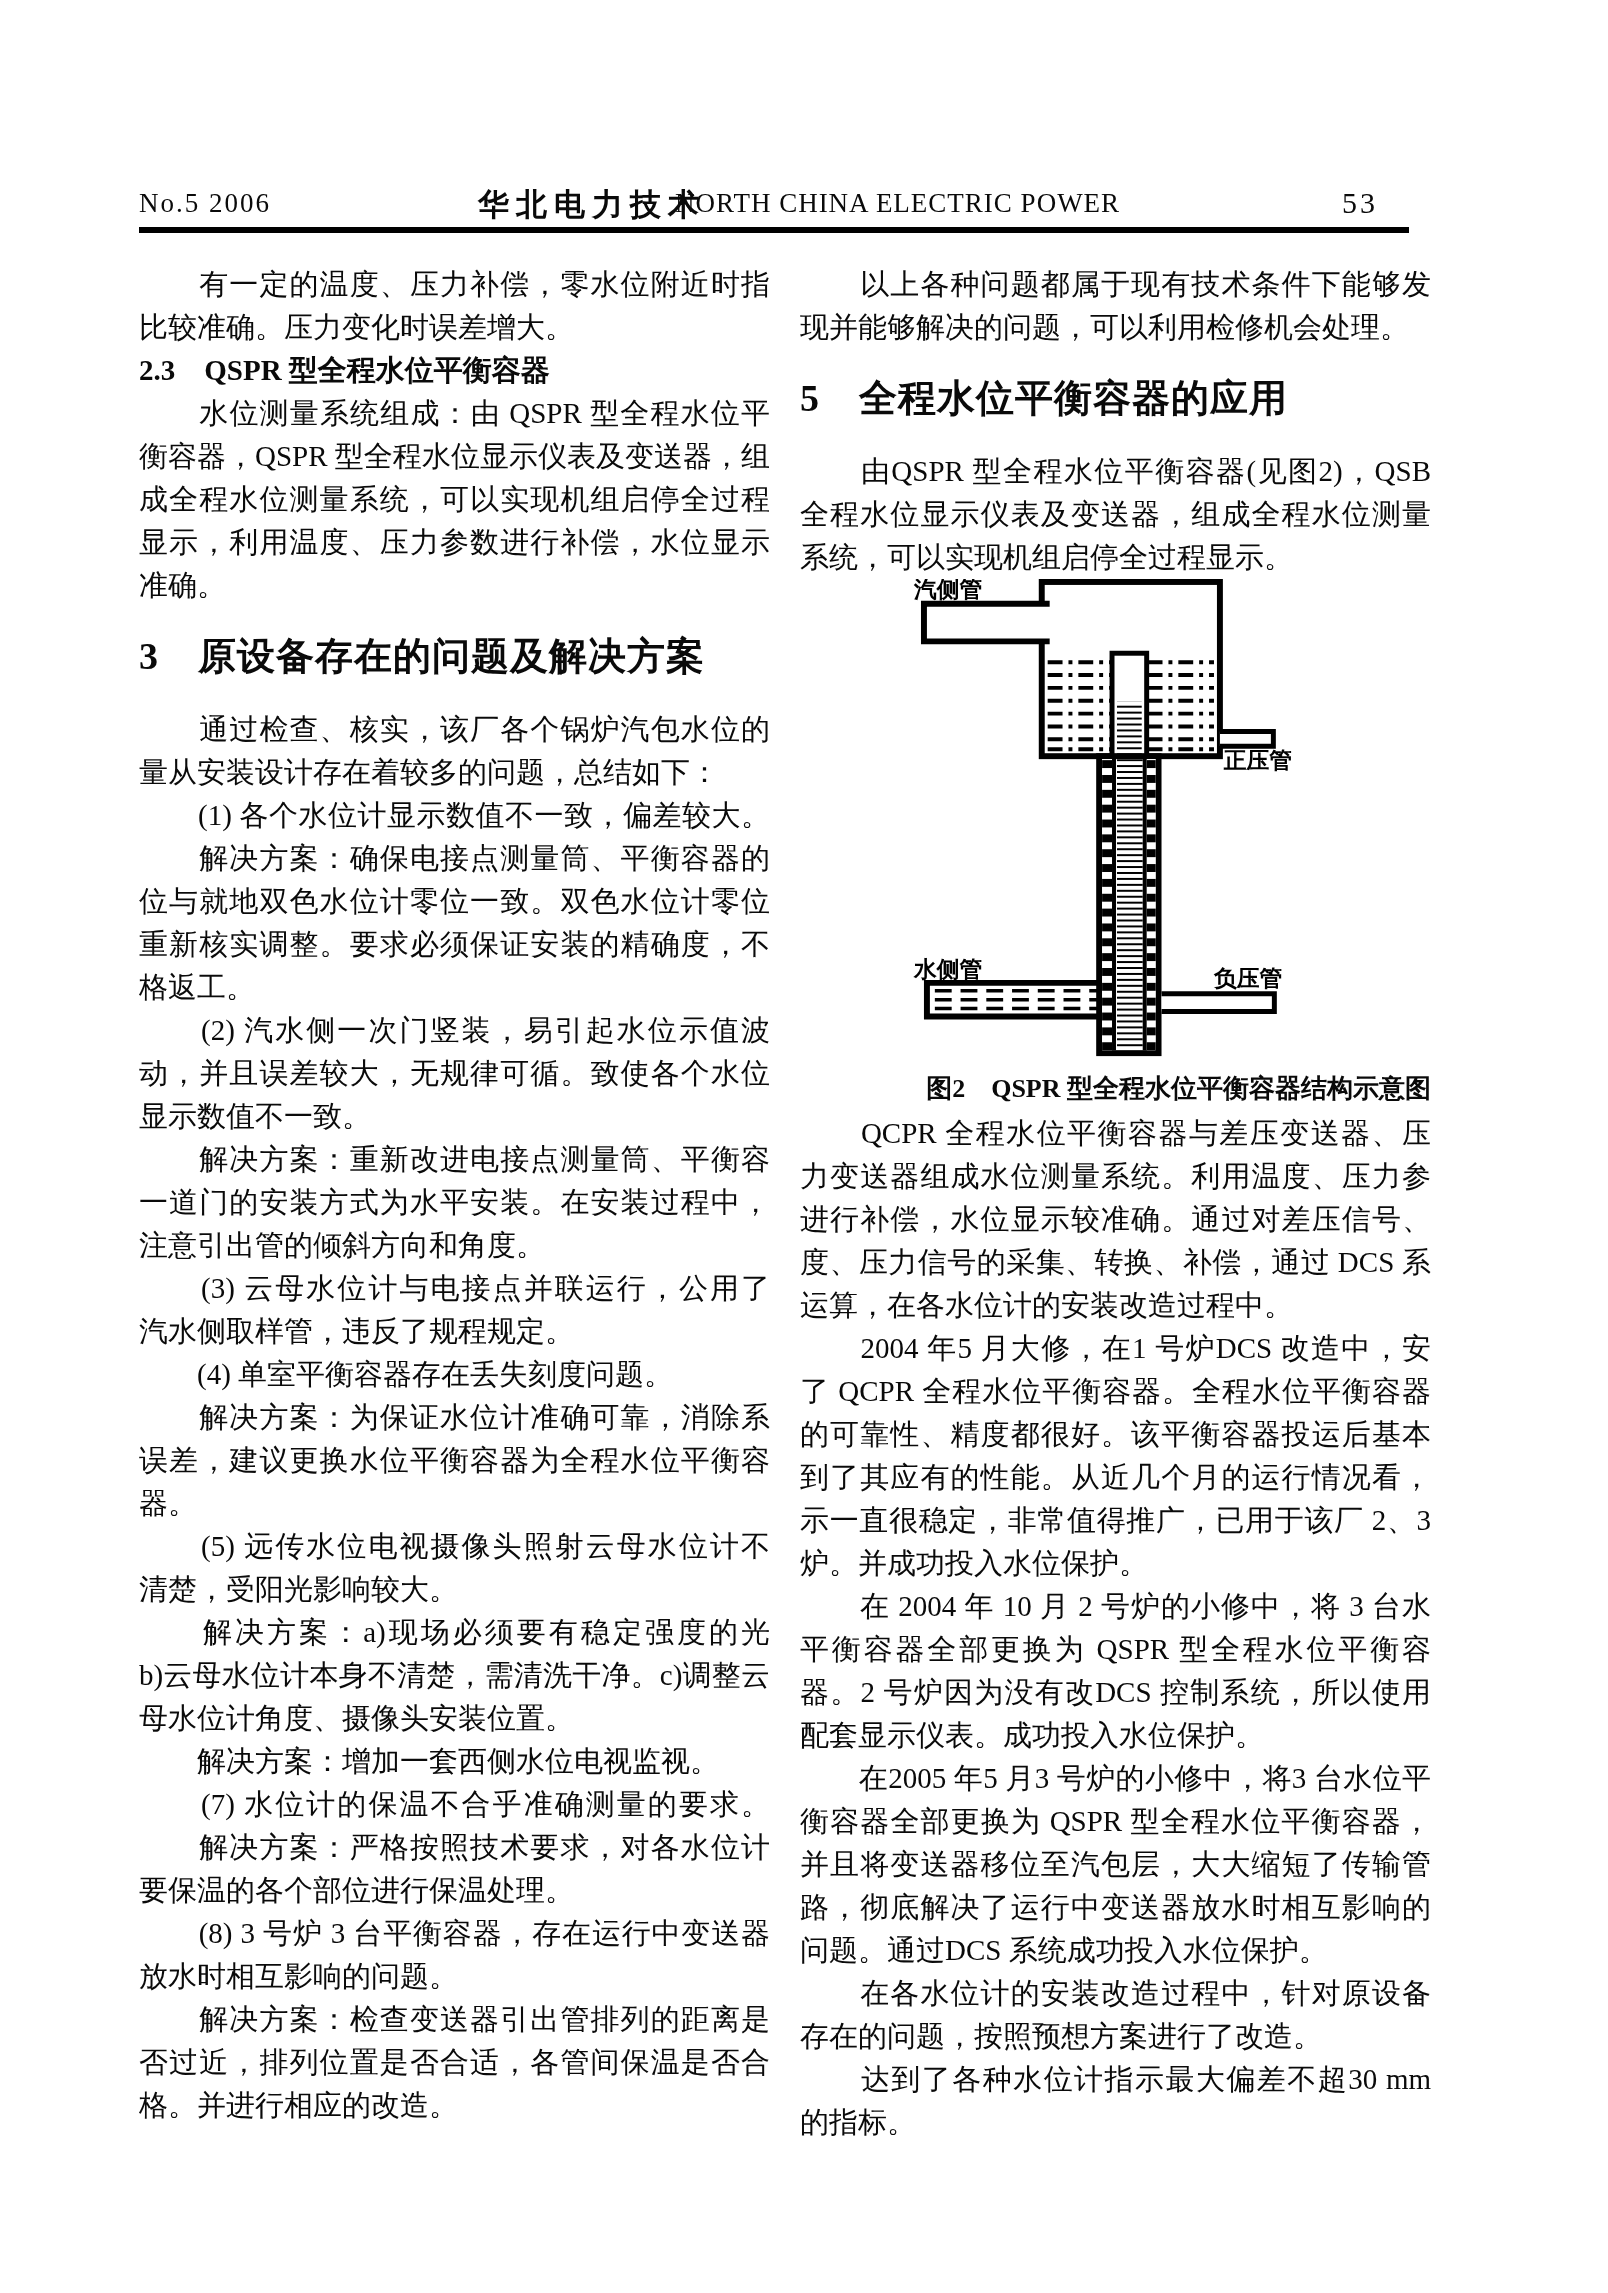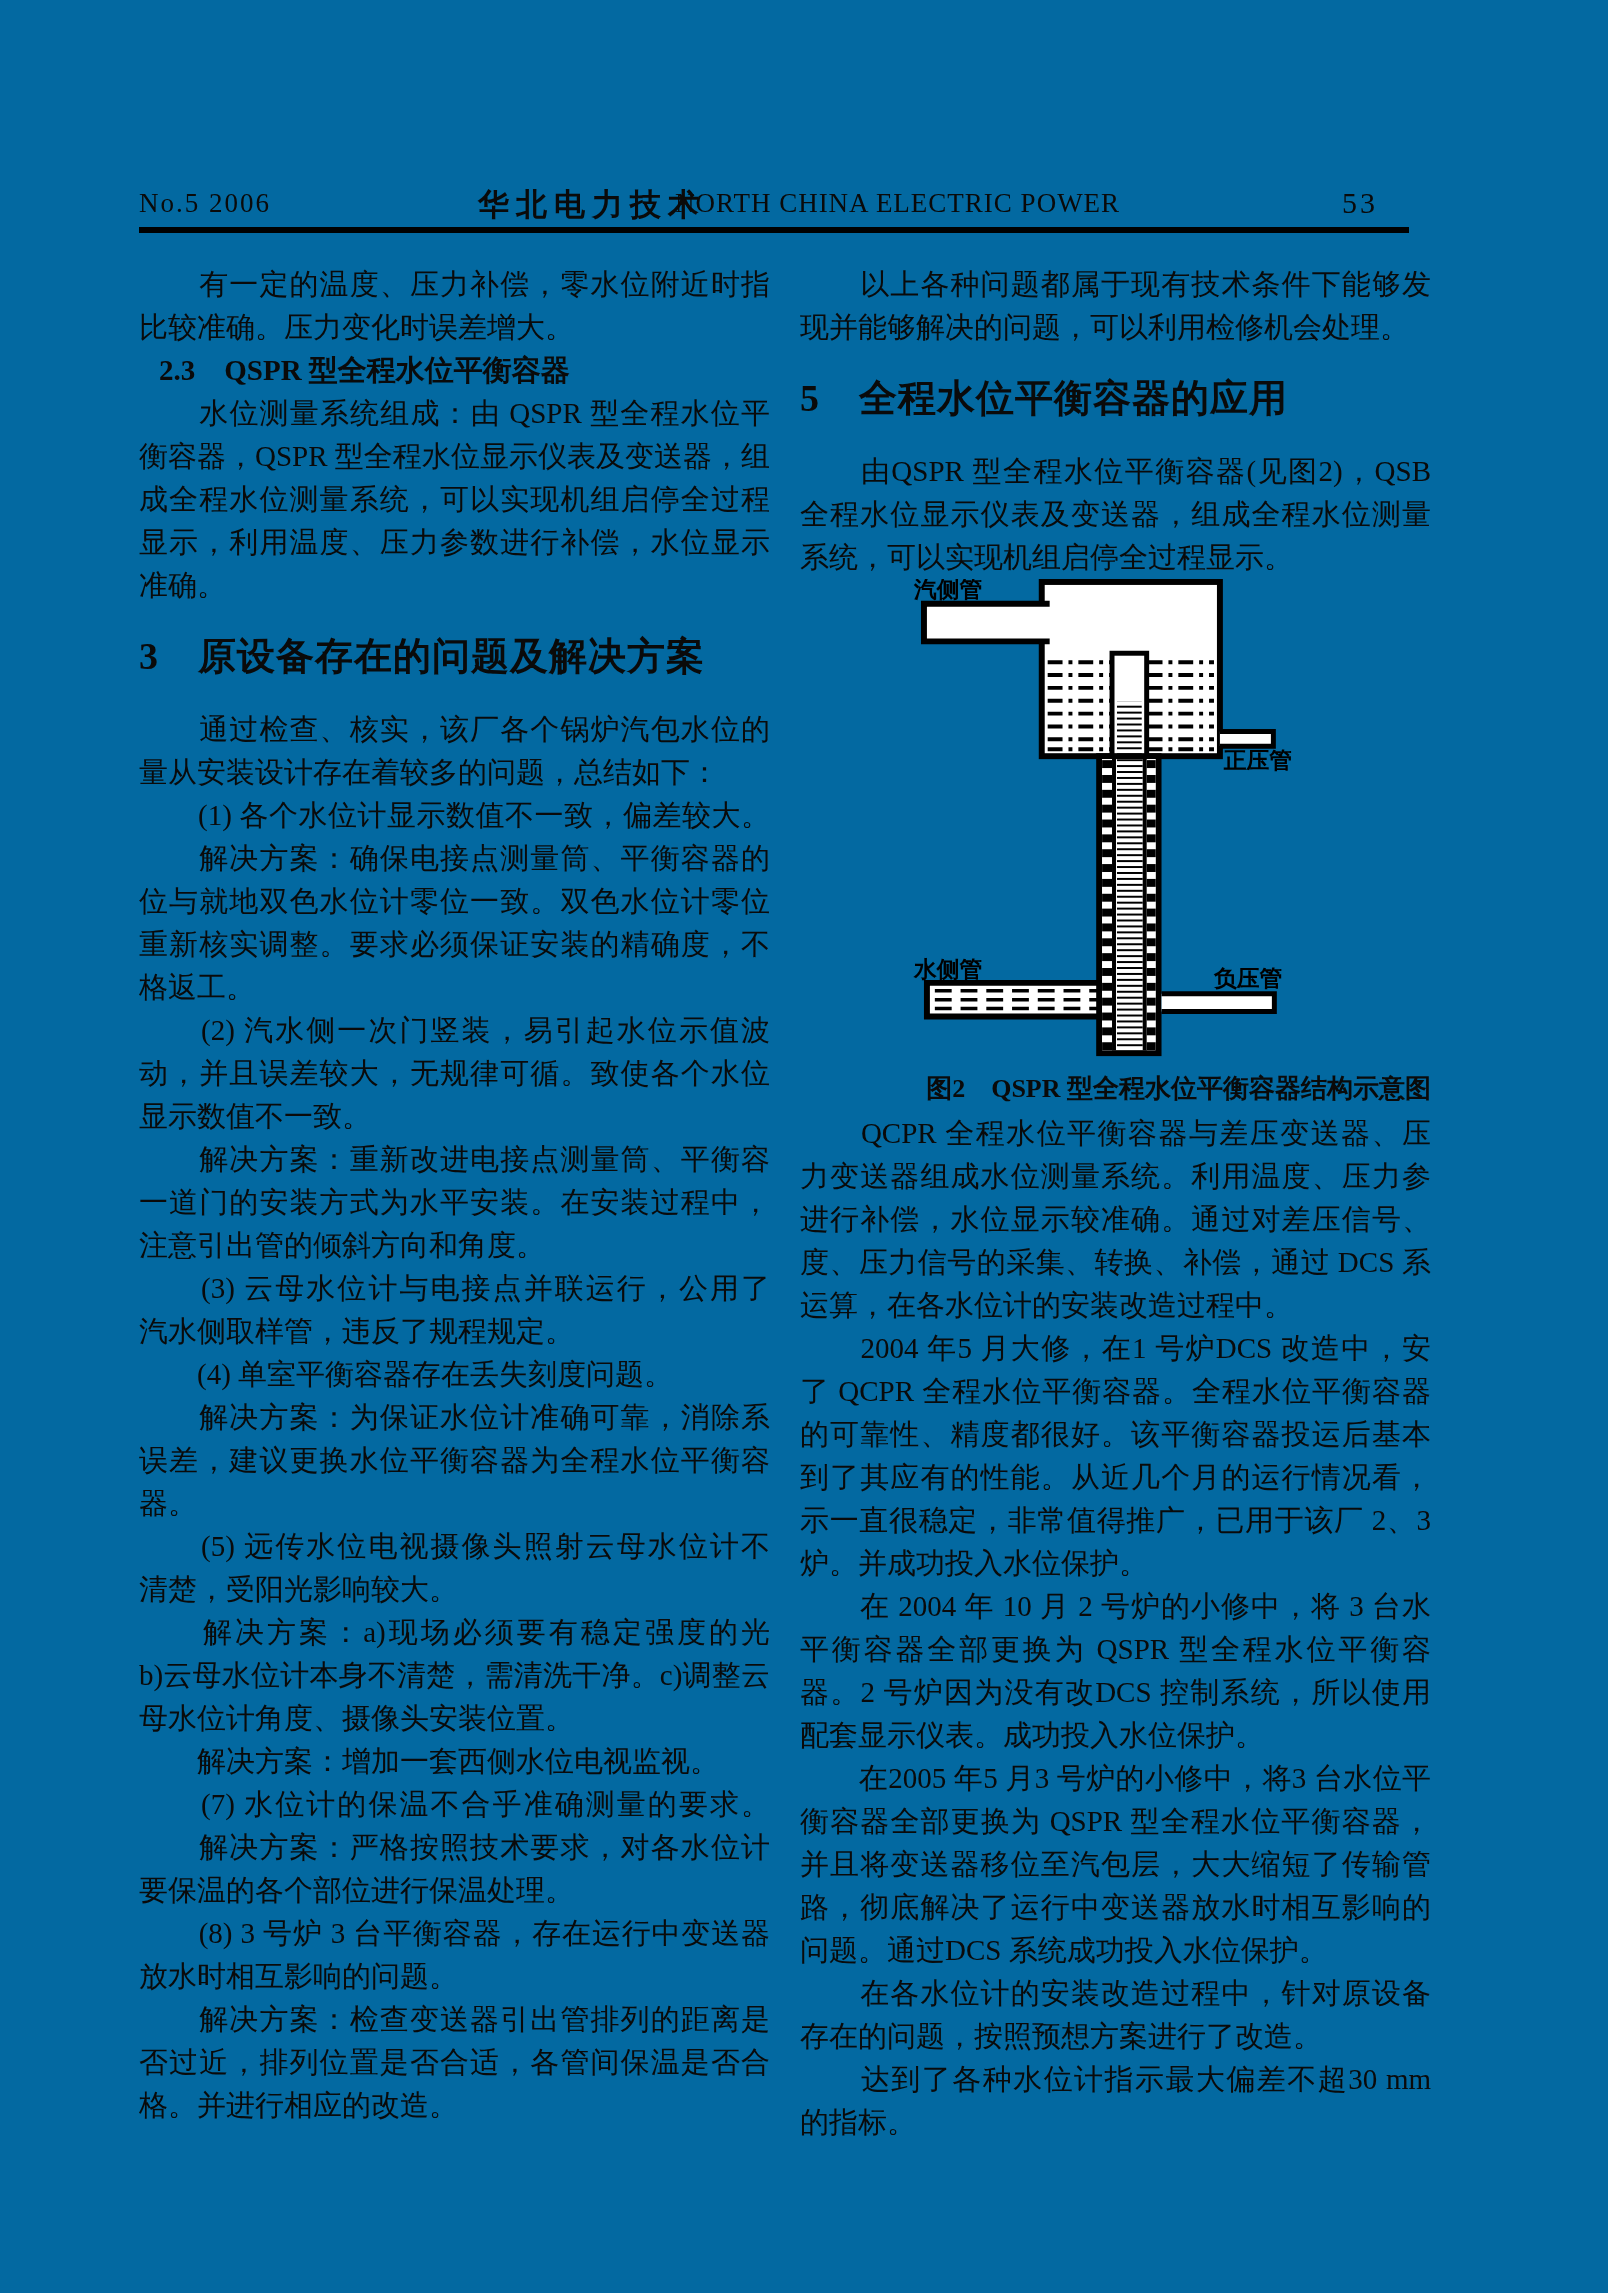--- a/index.html
+++ b/index.html
@@ -1,19 +1,19 @@
 <!DOCTYPE html>
 <html><head>
 <meta charset="utf-8">
 <style>
   html,body{margin:0;padding:0;background:#e8e8e8;}
   .page{
     position:relative;
     width:1609px;height:2294px;
-    background:#0369a1;
+    background:#ffffff;
     font-family:"Liberation Serif","DejaVu Serif",serif;
     color:#0a0a0a;
     overflow:hidden;
   }
   
   .hdr-issue{position:absolute;left:139px;top:188px;font-size:27px;letter-spacing:2px;}
   .hdr-cn{position:absolute;left:478px;top:184px;font-size:31px;font-weight:bold;letter-spacing:7px;}
   .hdr-en{position:absolute;left:675px;top:188px;font-size:27px;letter-spacing:1px;}
   .hdr-page{position:absolute;left:1342px;top:186px;font-size:30px;letter-spacing:3px;}
   .hdr-rule{position:absolute;left:139px;top:227px;width:1270px;height:6px;background:#000;}
@@ -24,21 +24,21 @@
   .ln{
     font-size:29px;line-height:43px;height:43px;overflow:hidden;
     text-align:justify;text-align-last:justify;
     white-space:normal;
   }
   .ln.e{text-align-last:left;}
   .ln.h1{
     font-size:38px;font-weight:bold;height:59px;line-height:59px;
     margin:20px 0 22px 0;text-align-last:left;letter-spacing:1px;
   }
-  .ln.h2{font-weight:bold;text-align-last:left;margin-left:20px;}
+  .ln.h2{font-weight:bold;text-align-last:left;}
   
   .fig{height:487px;position:relative;}
   .fig svg{position:absolute;left:0;top:0;}
   .fig-caption{
     height:46px;line-height:46px;text-align:right;
     font-weight:bold;font-size:26px;overflow:hidden;
   }
   .fig text{
     font-family:"Liberation Serif","DejaVu Serif",serif;
     font-size:23px;font-weight:bold;fill:#000;

